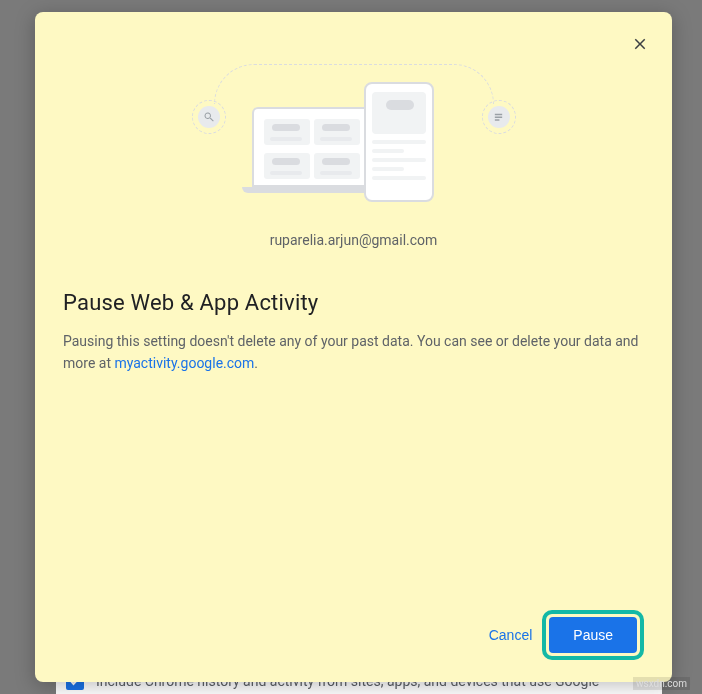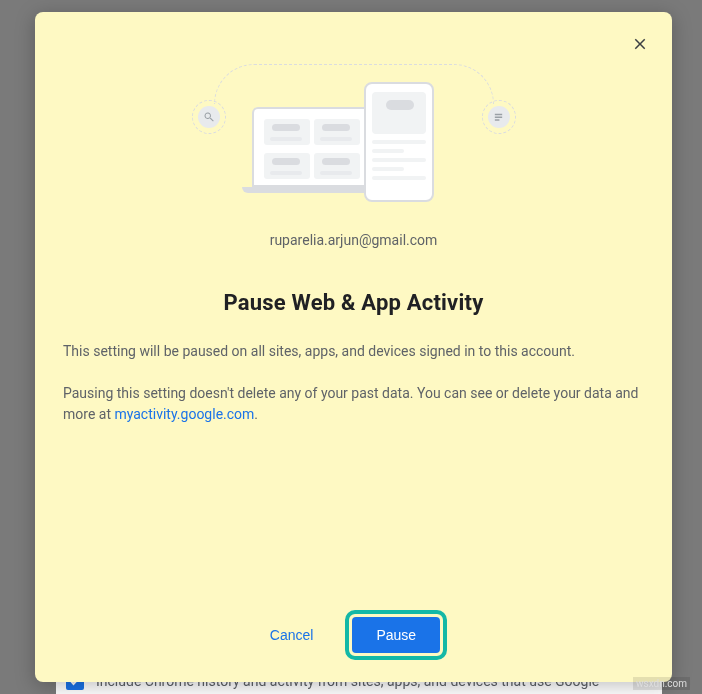--- a/index.html
+++ b/index.html
@@ -47,44 +47,42 @@
     .email {
       color: #5f6368;
       font-size: 14px;
     }
     .content {
       padding: 24px 28px 10px;
       flex: 1;
       overflow: auto;
     }
     .dialog-title {
-      text-align: center;
       font-size: 22px;
-      font-weight: 700;
+      font-weight: 400;
       color: #202124;
-      margin-bottom: 26px;
+      margin-bottom: 16px;
       letter-spacing: 0.2px;
     }
     .para {
       font-size: 14px;
       color: #5f6368;
       line-height: 1.55;
       margin-bottom: 20px;
     }
     .link {
       color: #1a73e8;
       text-decoration: none;
       cursor: pointer;
       margin-top: 48px;
     }
     .actions {
       display: flex;
-      justify-content: center;
-      align-items: center;
-      gap: 22px;
+      justify-content: flex-end;
+      align-items: center;
       padding: 10px 28px 22px;
     }
     .btn-cancel {
       color: #1a73e8;
       font-size: 14px;
       font-weight: 500;
       background: none;
       border: none;
       cursor: pointer;
       padding: 8px 10px;
@@ -200,21 +198,20 @@
           <div class="line"></div>
           <div class="line s"></div>
           <div class="line"></div>
       </div>
     </div>
     <div class="email">ruparelia.arjun@gmail.com</div>
   </div>
 
   <div class="content">
     <h1 class="dialog-title">Pause Web &amp; App Activity</h1>
-    <p class="para">This setting will be paused on all sites, apps, and devices signed in to this account.</p>
     <p class="para">
       <span>Pausing this setting doesn't delete any of your past data. You can see or delete your data and more at </span><a class="link">myactivity.google.com</a><span>.</span>
     </p>
     <p class="para">
       
     </p>
   </div>
 
   <div class="actions">
     <button class="btn-cancel">Cancel</button>

